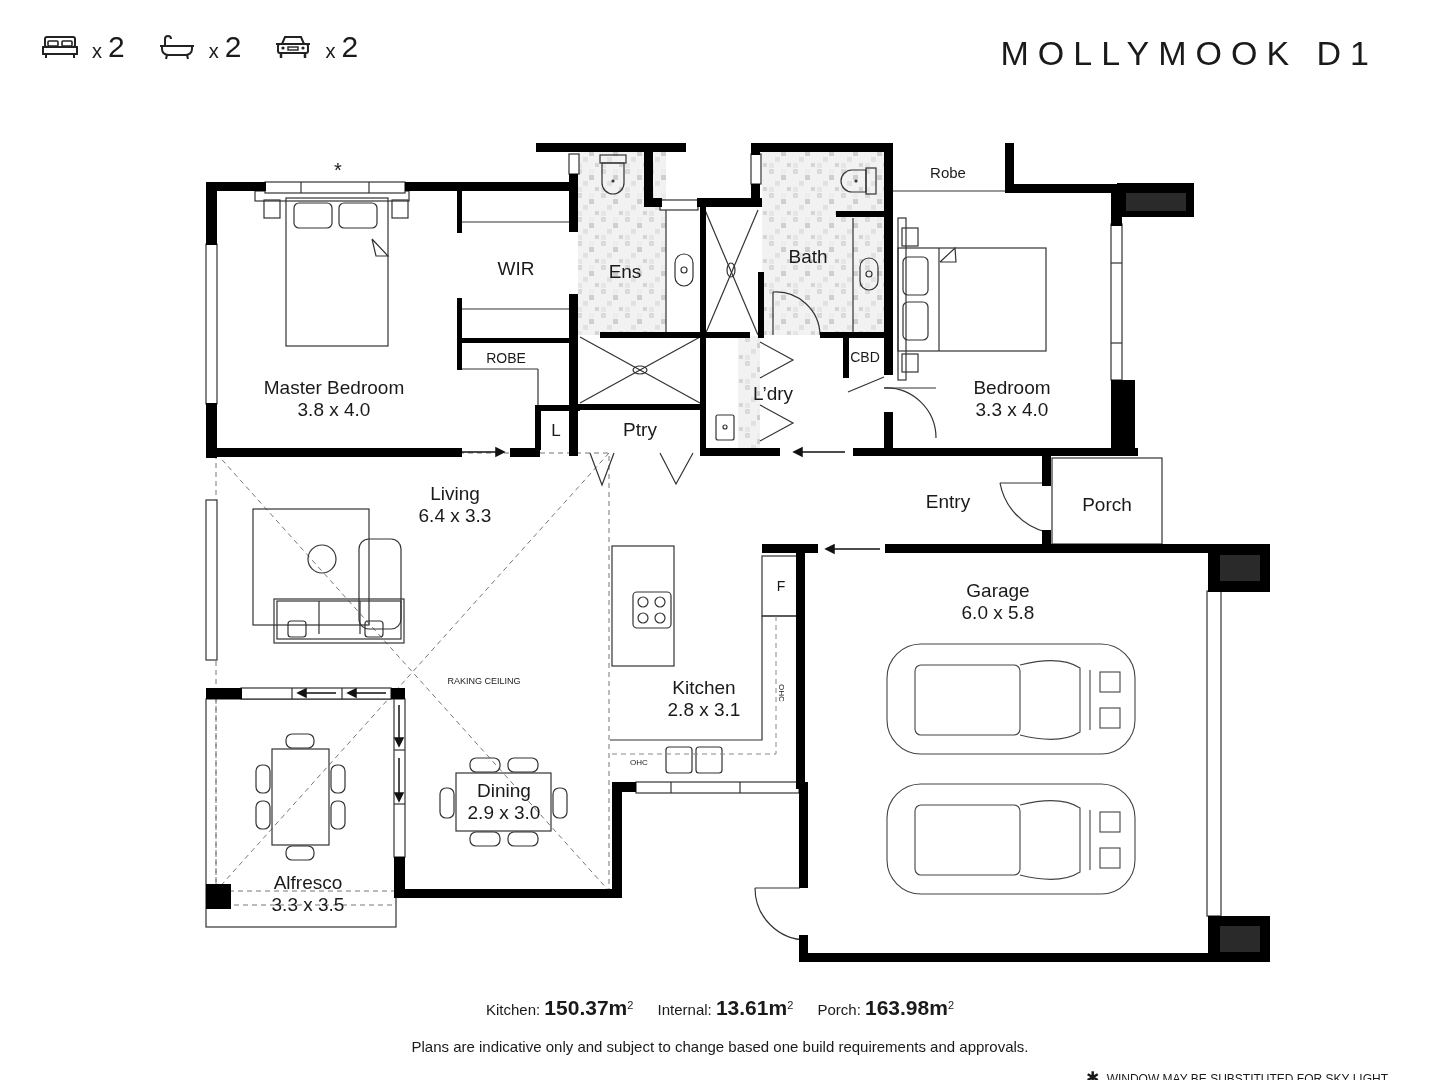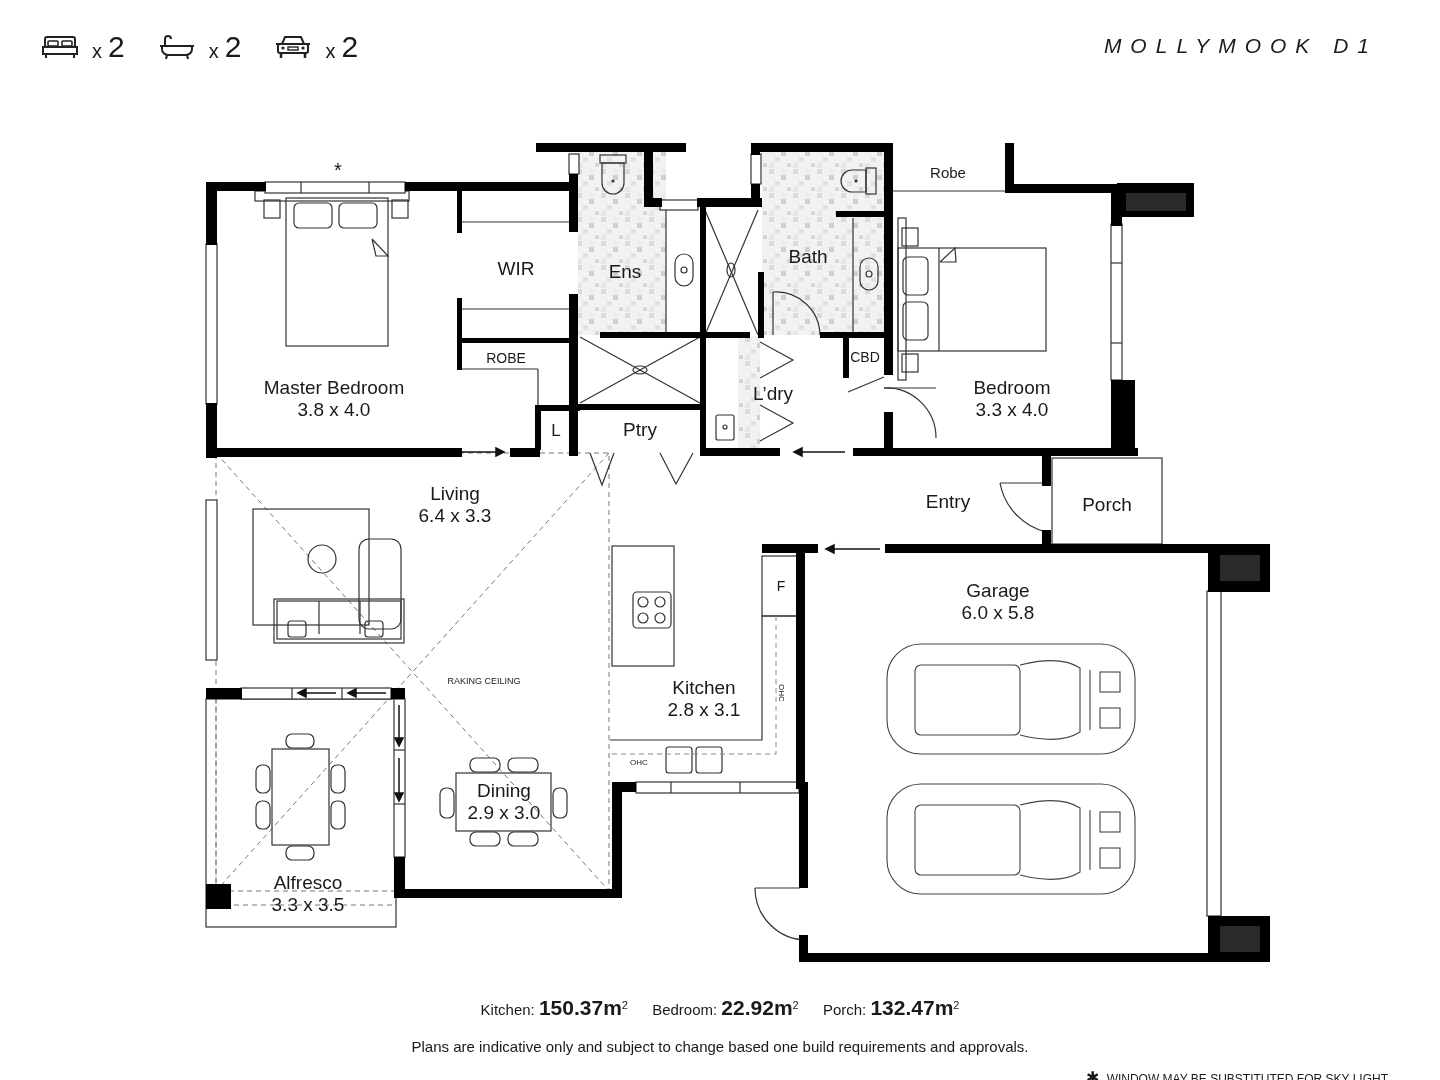--- a/index.html
+++ b/index.html
@@ -2,21 +2,21 @@
 <html><head>
 <meta charset="utf-8">
 <style>
   html, body { margin:0; padding:0; background:#ffffff; }
   body { width:1440px; height:1080px; position:relative; overflow:hidden; font-family:"Liberation Sans", sans-serif; color:#1a1a1a; }
   .header-features { position:absolute; left:42px; top:30px; display:flex; align-items:center; gap:0; }
   .feature { display:flex; align-items:center; margin-right:34px; }
   .feature svg { display:block; }
   .feature .x { font-size:20px; margin:0 6px 0 14px; position:relative; top:4px; }
   .feature .count { font-size:30px; font-weight:400; }
-  .plan-title { position:absolute; right:62px; top:34px; font-size:21px; letter-spacing:9px; font-weight:400;font-style:italic; }
+  .plan-title { position:absolute; right:62px; top:34px; font-size:34px; letter-spacing:9px; font-weight:400; }
   .plan { position:absolute; left:0; top:0; }
   .room-label { font-family:"Liberation Sans", sans-serif; fill:#1a1a1a; }
   .footer-areas { position:absolute; left:0; width:1440px; top:996px; text-align:center; font-size:15px; }
   .footer-areas .area { margin:0 10px; }
   .footer-areas .val { font-size:21px; font-weight:700;margin-top:12px; }
   .footer-areas sup { font-size:11px; }
   .note { position:absolute; right:52px; top:1068px; font-size:12px; }
   .note .star { font-size:16px; margin-right:4px; }
   .disclaimer { position:absolute; left:0; width:1440px; top:1038px; text-align:center; font-size:15px; }
 </style>
@@ -370,26 +370,26 @@
       <rect x="1100" y="848" width="20" height="20"></rect>
   </g>
 </svg>
 
 <div class="footer-areas">
   <span class="area">
     <span>Kitchen:</span>
     <span class="val">150.37m</span><sup>2</sup>
   </span>
   <span class="area">
-    <span>Bedroom:</span>
-    <span class="val">22.92m</span><sup>2</sup>
+    <span>Internal:</span>
+    <span class="val">13.61m</span><sup>2</sup>
   </span>
   <span class="area">
     <span>Porch:</span>
-    <span class="val">132.47m</span><sup>2</sup>
+    <span class="val">163.98m</span><sup>2</sup>
   </span>
 </div>
 
 <div class="note">
   <span class="star">✱</span>
   <span>WINDOW MAY BE SUBSTITUTED FOR SKY LIGHT</span>
 </div>
 
 <div class="disclaimer">Plans are indicative only and subject to change based one build requirements and approvals.</div>
 

